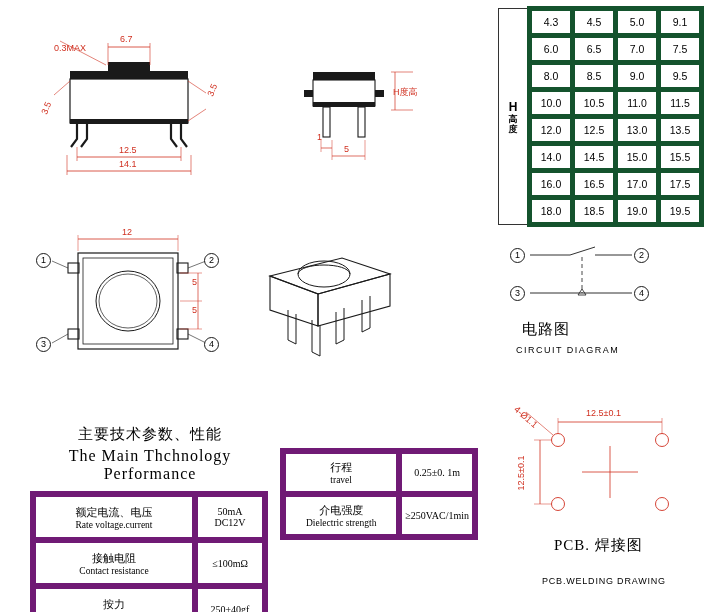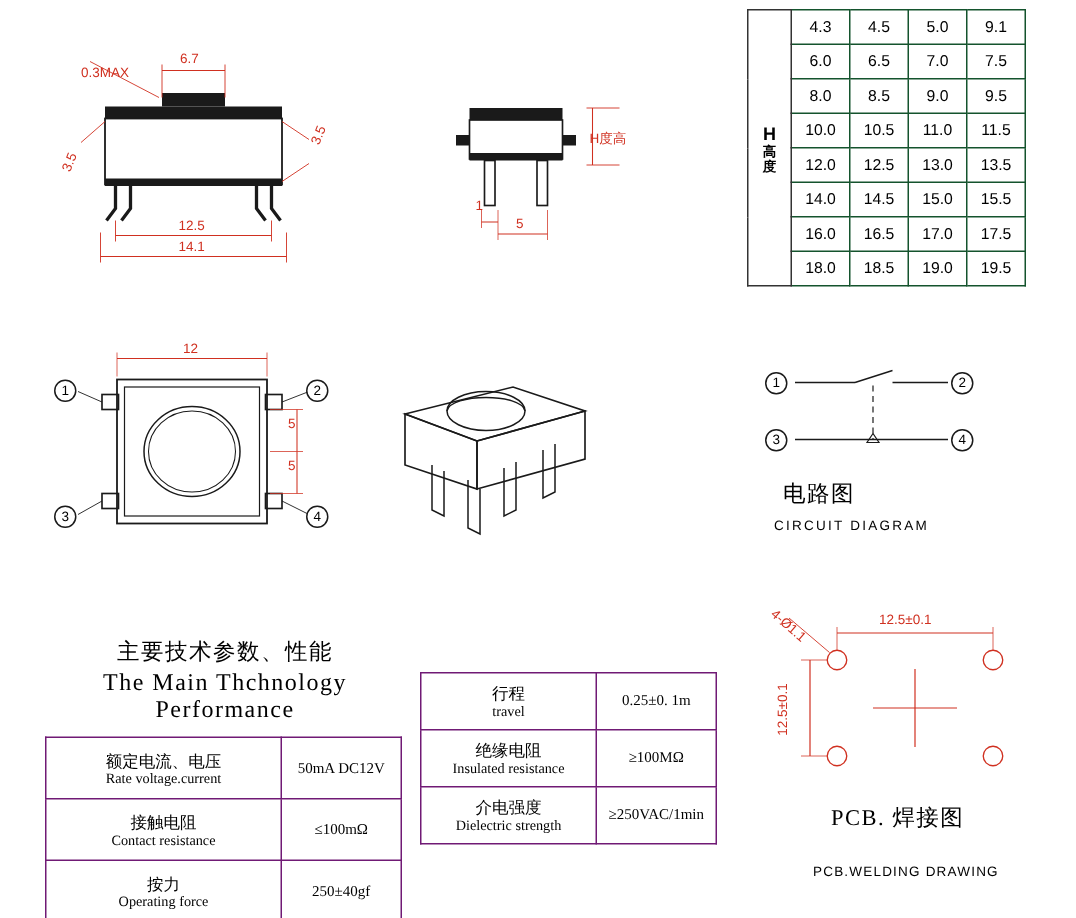--- a/index.html
+++ b/index.html
@@ -12,26 +12,26 @@
     overflow: hidden;
   }
   .sheet { position:absolute; inset:0; }
   .abs { position:absolute; }
 
   
   .dim { color:#d03020; font-size:9px; font-family:"Liberation Sans", sans-serif; white-space:nowrap; }
 
   
   table.h-table { border-collapse:collapse; font-family:"Liberation Sans", sans-serif; font-size:10.5px; }
-  table.h-table td { border:1px solid #14532d; width:36px; height:20px; text-align:center; vertical-align:middle; }
+  table.h-table td { border:5px solid #14532d; width:36px; height:20px; text-align:center; vertical-align:middle; }
   table.h-table td.hcell { width:26px; border:1px solid #333; font-weight:bold; font-size:12px; }
 
   
   table.spec { border-collapse:collapse; font-size:10px; }
-  table.spec td { border:1px solid #701a75; vertical-align:middle; text-align:center; padding:2px 3px; }
+  table.spec td { border:6px solid #701a75; vertical-align:middle; text-align:center; padding:2px 3px; }
   .cn { font-size:11px; }
   .en { font-size:9.5px; font-family:"Liberation Serif", serif; }
 
   .title-cn { font-size:15px; letter-spacing:1px; }
   .title-en { font-size:13px; letter-spacing:1px; font-family:"Liberation Serif", serif; }
   .label-small { font-size:9px; font-family:"Liberation Sans", sans-serif; }
 
   .circle-num {
     position:absolute; width:13px; height:13px; border:1px solid #1a1a1a; border-radius:50%;
     font-size:9px; line-height:12px; text-align:center; font-family:"Liberation Sans", sans-serif;
@@ -289,27 +289,20 @@
       <tbody>
           <tr>
         <td style="width:110px; height:33px;">
           <div class="cn">行程</div>
           <div class="en">travel</div>
         </td>
         <td>0.25±0. 1m</td>
       </tr>
       <tr>
         <td style="height:33px;">
-          <div class="cn">绝缘电阻</div>
-          <div class="en">Insulated resistance</div>
-        </td>
-        <td>≥100MΩ</td>
-      </tr>
-      <tr>
-        <td style="height:33px;">
           <div class="cn">介电强度</div>
           <div class="en">Dielectric strength</div>
         </td>
         <td>≥250VAC/1min</td>
       </tr>
     </tbody>
       </table>
   </div>
 
   <div class="abs" style="left:520px; top:408px; width:180px; height:150px;">

